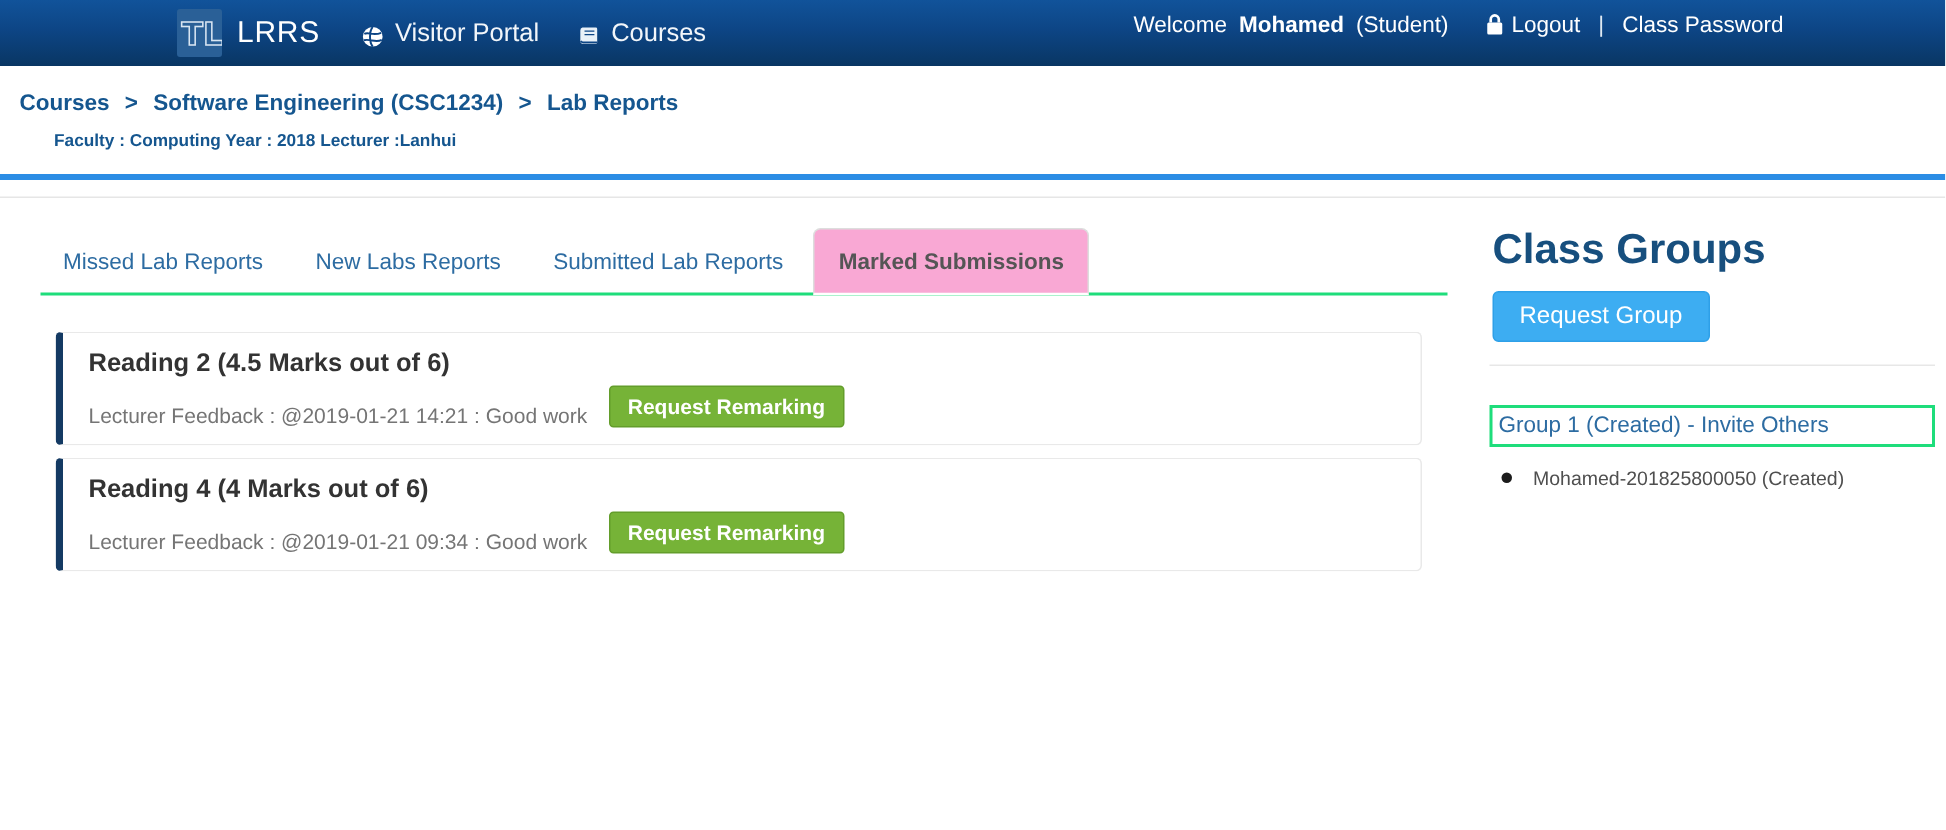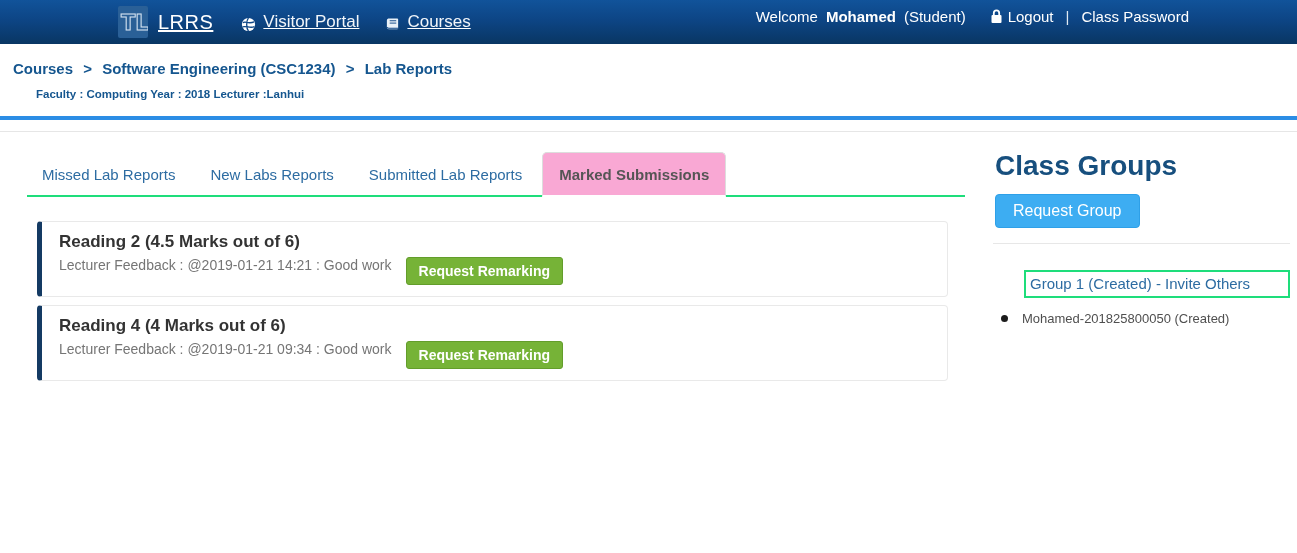--- a/index.html
+++ b/index.html
@@ -5,21 +5,21 @@
   * { margin:0; padding:0; box-sizing:border-box; }
   html,body { width:1297px; height:553px; background:#fff; font-family:"Liberation Sans", sans-serif; }
   .page { position:relative; width:1297px; height:553px; overflow:hidden; background:#fff; }
 
   
   .navbar {
     position:absolute; top:0; left:0; width:100%; height:44px;
     background:linear-gradient(180deg,#11539a 0%, #0d4585 45%, #093663 100%);
     display:flex; align-items:center; color:#fff;
   }
-  .nav-left { display:flex; align-items:center; margin-left:118px;text-decoration:underline; }
+  .nav-left { display:flex; align-items:center; margin-left:118px; }
   .brand { display:flex; align-items:center; cursor:pointer; }
   .brand-logo { width:30px; height:32px; margin-right:10px; display:block; }
   .brand-text { font-size:20px; color:#fff; letter-spacing:0.5px; }
   .nav-link { display:flex; align-items:flex-end; gap:7px; font-size:17px; color:#f2f6fa; cursor:pointer; }
   .nav-link.vp { margin-left:28px; }
   .nav-link.cr { margin-left:26px; }
   .nav-right { position:absolute; right:108px; top:0; height:32px; display:flex; align-items:center; gap:8px; font-size:15px; }
   .welcome-name { font-weight:bold; }
   .nav-right .pipe { margin:0 4px; color:#dfe9f2; }
   .lock-wrap { display:flex; align-items:center; gap:5px; margin-left:16px; cursor:pointer; }
@@ -43,40 +43,40 @@
     border-radius:5px 5px 0 0; margin-bottom:-2px; padding:13px 16px 12px 16px; cursor:default;font-weight:bold;
   }
 
   
   .cards { padding:24px 17px 0 10px; }
   .card {
     border:1px solid #e9e9e9; border-left:5px solid #143a63; border-radius:4px;
     background:#fff; padding:10px 12px 11px 17px; margin-bottom:8px;
   }
   .card-title { font-size:17px; font-weight:bold; color:#333; margin-bottom:5px; }
-  .card-row { display:flex; align-items:flex-start; }
+  .card-row { display:flex; align-items:flex-end; }
   .card-feedback { font-size:14px; color:#757575; }
   .btn-remark {
     margin-left:14px; background:#76b337; border:1px solid #639d2b; color:#fff;
     font-weight:bold; font-size:14px; padding:5px 12px; border-radius:3px; cursor:pointer;
     font-family:"Liberation Sans", sans-serif;
   }
 
   
   .aside { position:absolute; left:993px; top:150px; width:297px; }
   .aside-title { font-size:28px; font-weight:bold; color:#174f7e; margin-left:2px; }
   .btn-create {
     margin-top:12px; margin-left:2px; background:#3dadf2; border:1px solid #2ea0e8; color:#fff;
     font-size:16px; padding:7px 17px; border-radius:4px; cursor:pointer;
     font-family:"Liberation Sans", sans-serif;
   }
   .aside-divider { margin-top:15px; border:none; border-top:1px solid #e7e7e7; height:0; }
   .group-box {
     margin-top:26px; border:2px solid #1edd7b; background:#fff;
-    padding:3px 4px 4px 4px; font-size:15px; color:#2d6ca2; cursor:pointer;margin-left:31px;
+    padding:3px 4px 4px 4px; font-size:15px; color:#2d6ca2; cursor:pointer;
   }
   .member-row { display:flex; align-items:center; margin-top:13px; margin-left:8px; }
   .member-bullet { width:7px; height:7px; border-radius:50%; background:#1c1c1c; margin-right:14px; flex:none; }
   .member-text { font-size:13px; color:#4f4f4f; }
 
   .icon-svg { display:block; }
 </style>
 </head>
 <body>
 

